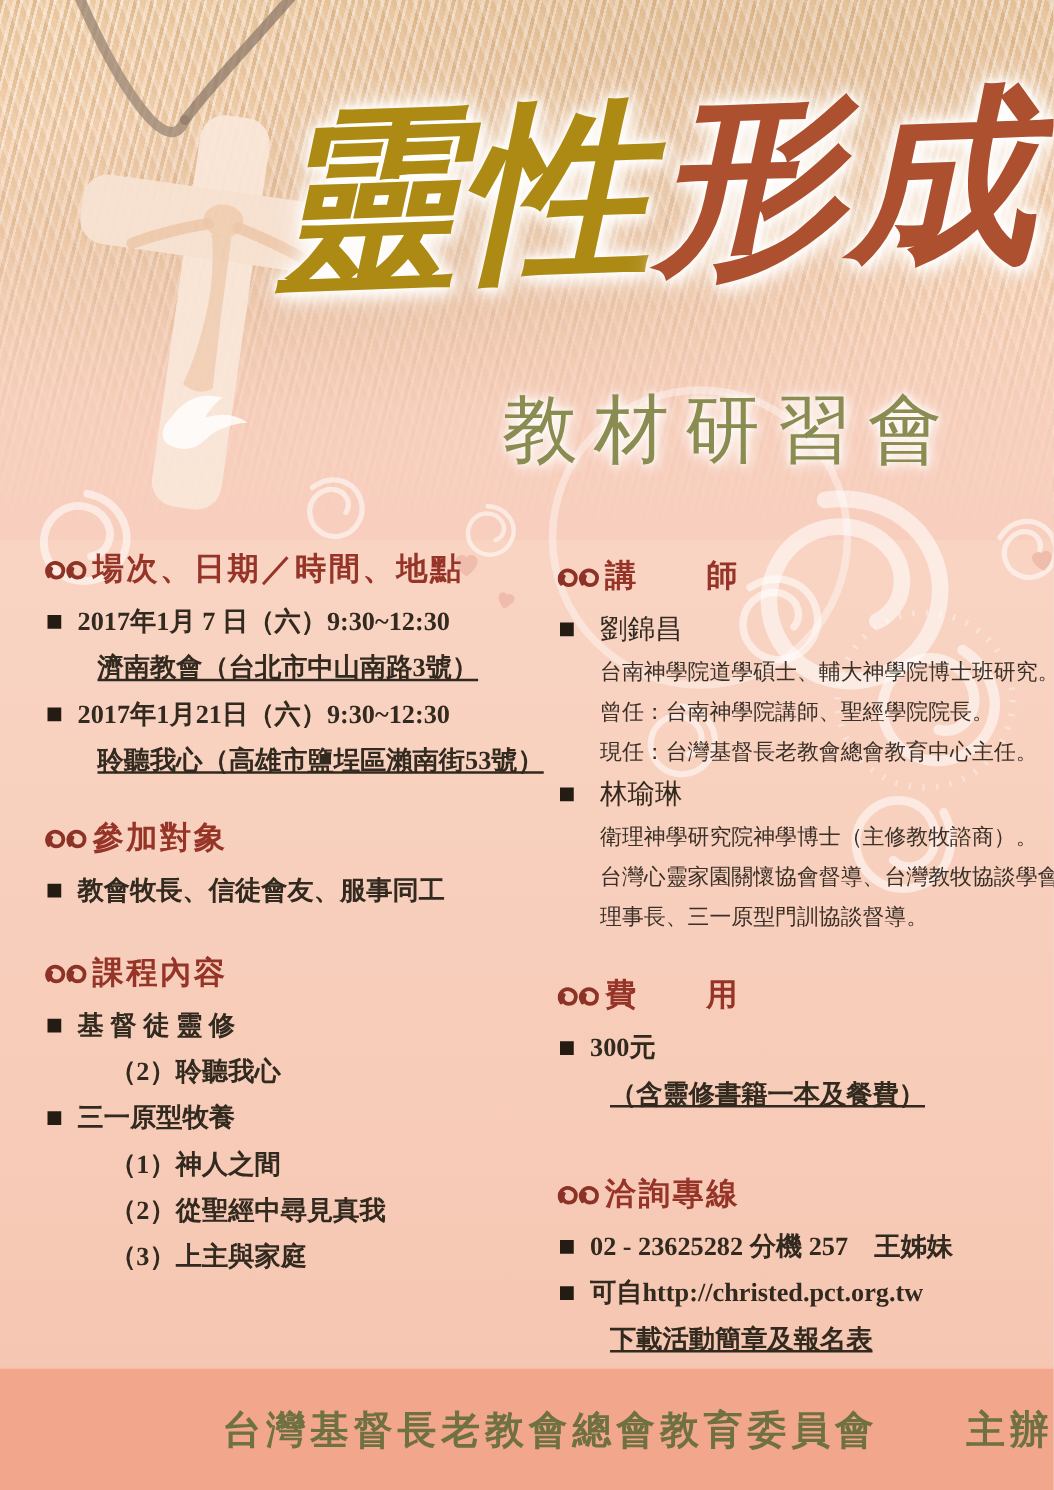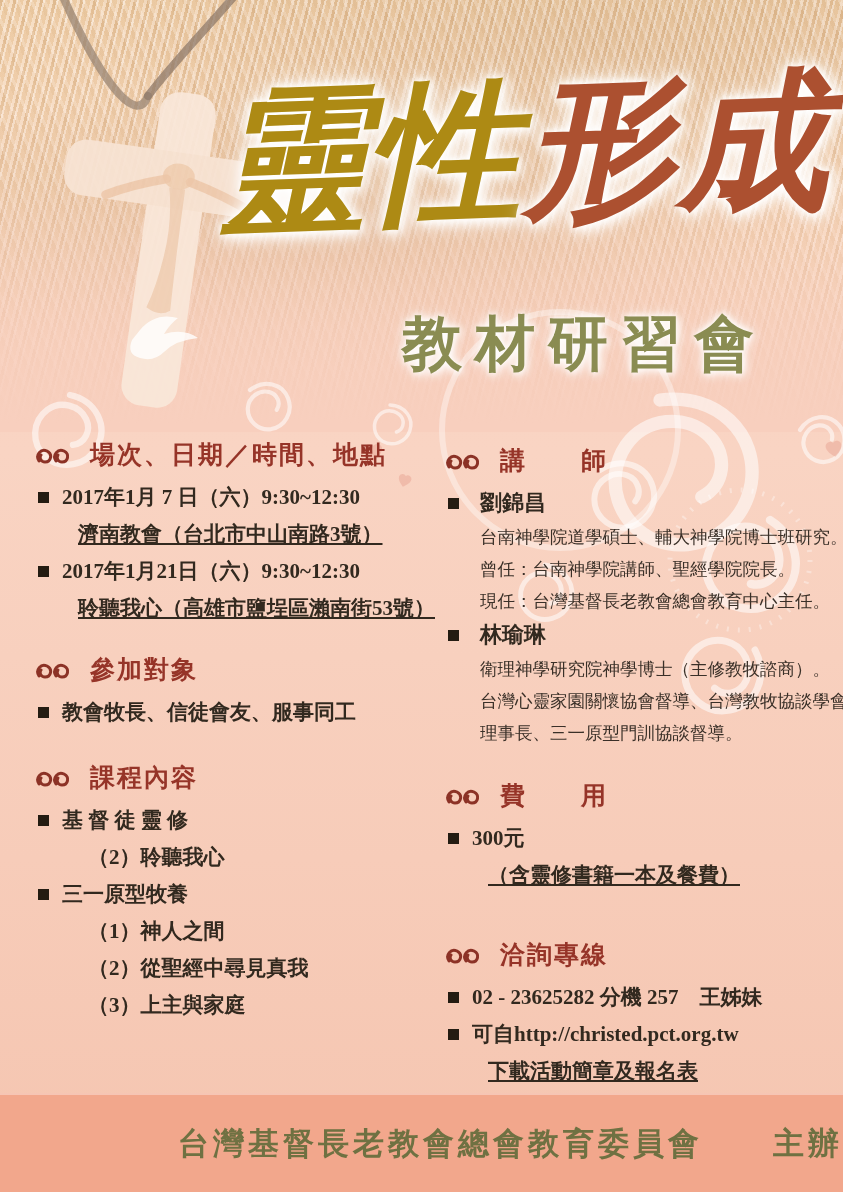--- a/index.html
+++ b/index.html
@@ -30,43 +30,43 @@
   .title {
     position:absolute; left:214px; top:76px; z-index:5;
     font-size:152px; font-weight:700; line-height:1; white-space:nowrap;
     transform:rotate(-2deg); letter-spacing:2px;
     text-shadow:0 0 6px #fff, 0 0 14px #fff, 0 0 26px rgba(255,255,255,.95), 3px 4px 14px rgba(255,255,255,.9);
   }
   .t-gold { color:#AD8A14; font-style:italic; }
   .t-rust { color:#AC5030; font-style:italic; }
   .subtitle {
     position:absolute; left:402px; top:304px; z-index:5;
-    font-size:60px; font-weight:700; color:#8A8C52; letter-spacing:13px; white-space:nowrap;
+    font-size:60px; font-weight:400; color:#8A8C52; letter-spacing:13px; white-space:nowrap;
     text-shadow:0 0 6px #fff, 0 0 14px rgba(255,255,255,.95), 2px 2px 10px rgba(255,255,255,.85);
   }
   
   .col { position:absolute; z-index:6; color:#32291F; }
   .col-left  { left:36px;  top:438px; width:400px; }
   .col-right { left:446px; top:444px; width:392px; }
   .sec-head {
-    display:flex; align-items:center; gap:18px;
+    display:flex; align-items:center; gap:2px;
     color:#963428; font-weight:700; font-size:25px; letter-spacing:2px;
     margin-bottom:8px; white-space:nowrap;
   }
   .orn { flex:0 0 auto; display:block; }
   .li { position:relative; padding-left:26px; font-size:21px; font-weight:700; line-height:37px; white-space:nowrap; }
   .li .sq {
     position:absolute; left:2px; top:13px; width:11px; height:11px; background:#241C12;
   }
   .li.indent { padding-left:42px;text-decoration:underline; }
   .li.sub { padding-left:52px; }
   .sp26 { height:26px; }
   .sp30 { height:30px; }
   .sp44 { height:44px; }
-  .lect-name { position:relative; padding-left:34px; font-size:22px; font-weight:700; line-height:36px; white-space:nowrap; }
+  .lect-name { position:relative; padding-left:34px; font-size:22px; font-weight:400; line-height:36px; white-space:nowrap; }
   .lect-name .sq { position:absolute; left:2px; top:13px; width:11px; height:11px; background:#241C12; }
   .lect-line { padding-left:34px; font-size:17.5px; font-weight:400; line-height:32px; color:#3A3028; white-space:nowrap; }
   
   .footer {
     position:absolute; left:0; right:0; bottom:0; height:99px; z-index:7;
     background:#F2A78C; border-top:2px solid rgba(255,255,255,.35);
     display:flex; align-items:center; justify-content:flex-end;
     font-size:31px; font-weight:700; color:#6F7142; letter-spacing:4px; white-space:nowrap;
   }
 </style>

